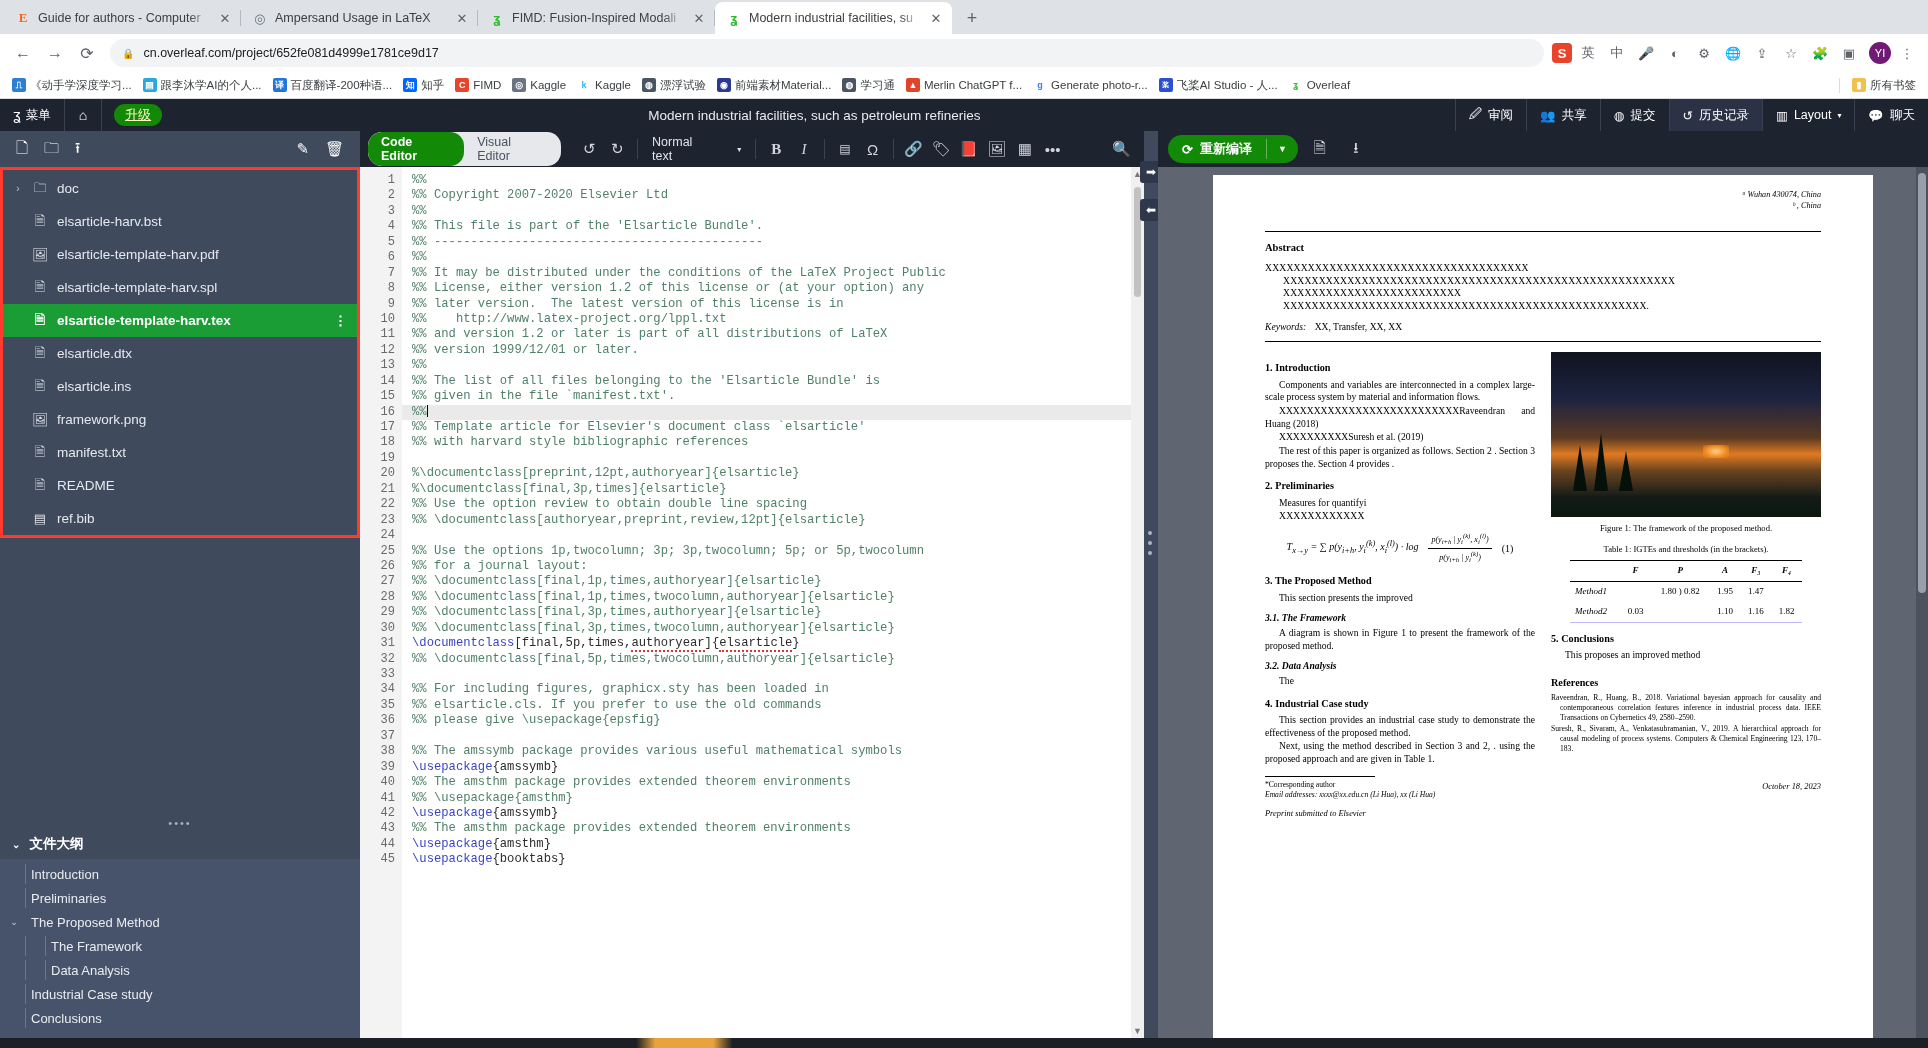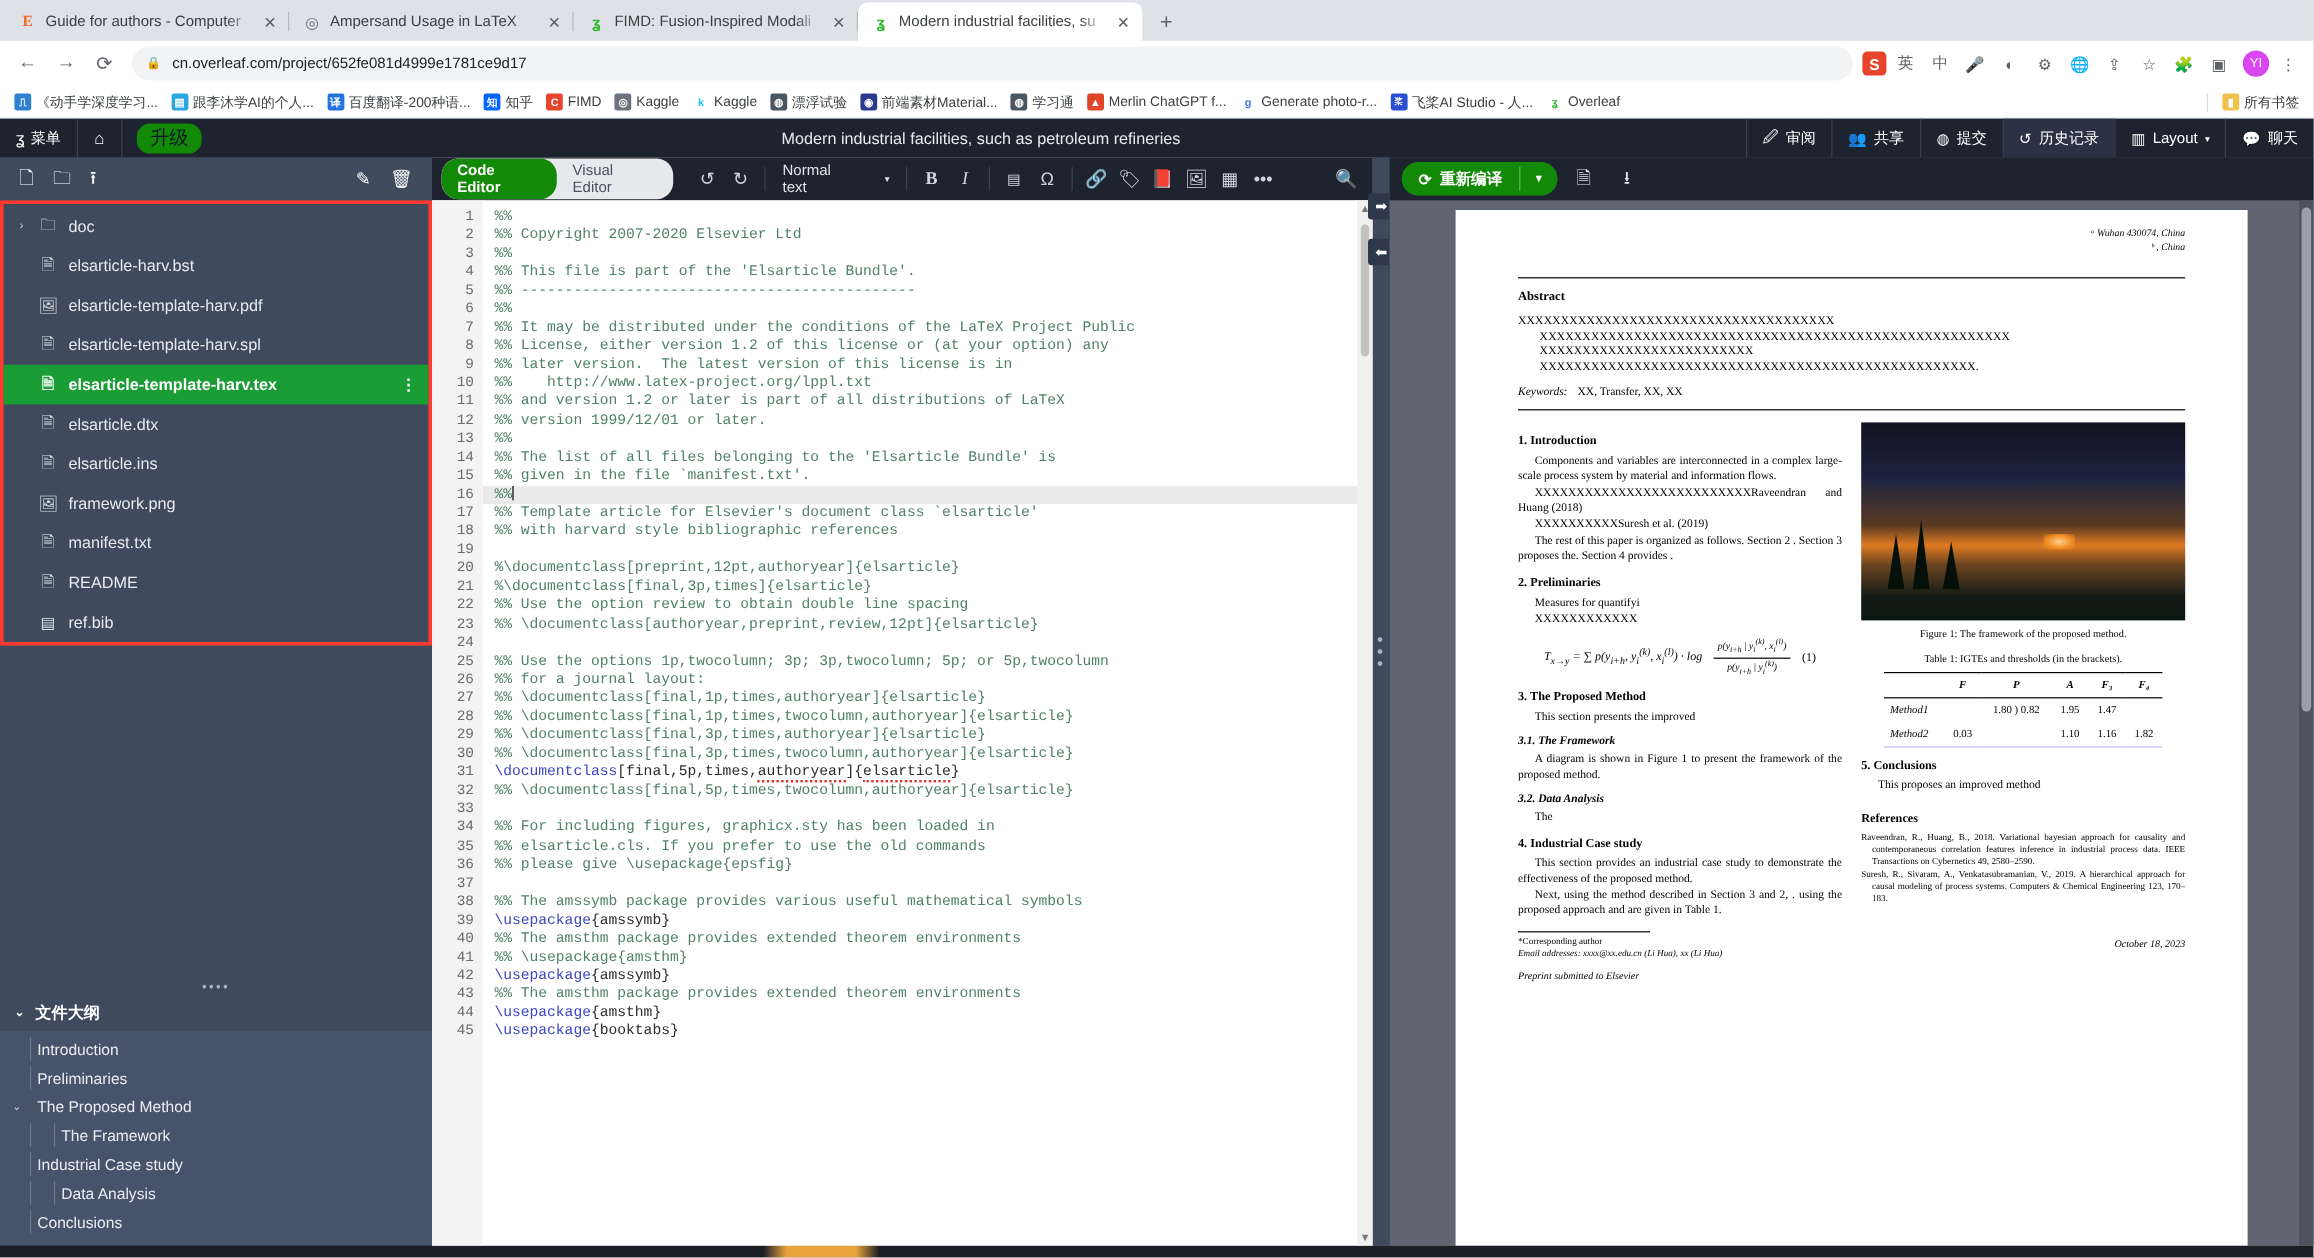--- a/index.html
+++ b/index.html
@@ -46,21 +46,21 @@
             color: #5f6368; font-size: 16px; }
   .urlbox {
     flex: 1 1 auto; height: 28px; background: #f1f3f4; border-radius: 14px;
     display: flex; align-items: center; padding: 0 12px; gap: 9px; margin: 0 6px;
     font-size: 12.5px; color: #202124;
   }
   .urlbox .url { color: #202124; }
   .omni-icons { display: flex; align-items: center; gap: 3px; }
   .omni-icon { width: 26px; height: 26px; display:flex; align-items:center; justify-content:center;
                color:#5f6368; font-size: 13px; }
-  .avatarbtn { width: 22px; height: 22px; border-radius: 50%; background:#d946ef; color:#fff;
+  .avatarbtn { width: 22px; height: 22px; border-radius: 50%; background:#701a75; color:#fff;
                font-size: 11px; display:flex; align-items:center; justify-content:center; margin-left:4px; }
 
   .bookmarks {
     height: 27px; background: #ffffff; display: flex; align-items: center;
     padding: 0 7px; gap: 1px; font-size: 11.5px; color: #3c4043;
     flex: 0 0 27px; border-bottom: 1px solid #dadce0;
   }
   .bm { display: flex; align-items: center; gap: 4px; padding: 3px 5px; border-radius: 4px; white-space: nowrap; }
   .bm-ico { width: 14px; height: 14px; flex:0 0 14px; border-radius: 2px; display:flex;
             align-items:center; justify-content:center; font-size: 9px; color:#fff; font-weight: bold; }
@@ -72,21 +72,21 @@
 
   .ol-top {
     height: 32px; background: #1e2330; display: flex; align-items: stretch;
     color: #fff; flex: 0 0 32px; font-size: 12.5px;
   }
   .ol-top-left { display:flex; align-items: stretch; }
   .ol-menu { display:flex; align-items:center; gap:5px; padding: 0 13px; border-right: 1px solid #39404f; }
   .ol-leaf { color: #fff; font-size: 14px; }
   .ol-home { display:flex; align-items:center; padding: 0 14px; border-right: 1px solid #39404f; font-size: 14px; }
   .ol-upgrade-wrap { display:flex; align-items:center; padding: 0 12px; }
-  .ol-upgrade { background: #138a07; color:#0f172a; border-radius: 11px; padding: 2px 11px; font-size: 16px; }
+  .ol-upgrade { background: #138a07; color:#fef9c3; border-radius: 11px; padding: 2px 11px; font-size: 13px; text-decoration: underline; }
   .ol-title { flex: 1 1 auto; display:flex; align-items:center; justify-content:center;
               font-size: 13.5px; color: #e8eaed; }
   .ol-top-right { display: flex; align-items: stretch; }
   .ol-tbtn { display:flex; align-items:center; gap:6px; padding: 0 13px; border-left: 1px solid #39404f; font-size: 12.5px; }
   .ol-tbtn.hl { background: #2b3245; }
 
   .ol-body { flex: 1 1 auto; display: flex; min-height: 0; }
 
   
   .sidebar { width: 360px; flex: 0 0 360px; background: #3f4a5c; display:flex; flex-direction:column; min-height:0;}
@@ -467,30 +467,30 @@
             <span class="ochev">⌄</span>
             <span class="obar" style="background:transparent;"></span>
             <span class="olabel">The Proposed Method</span>
           </div>
           <div class="out-row lvl2">
             <span class="ochev"></span>
             <span class="obar"></span>
             <span class="obar" style="margin-left:14px;"></span>
             <span class="olabel">The Framework</span>
           </div>
-          <div class="out-row">
-            <span class="ochev"></span>
-            <span class="obar"></span>
-            <span class="olabel">Industrial Case study</span>
-          </div>
           <div class="out-row lvl2">
             <span class="ochev"></span>
             <span class="obar"></span>
             <span class="obar" style="margin-left:14px;"></span>
             <span class="olabel">Data Analysis</span>
+          </div>
+          <div class="out-row">
+            <span class="ochev"></span>
+            <span class="obar"></span>
+            <span class="olabel">Industrial Case study</span>
           </div>
           <div class="out-row">
             <span class="ochev"></span>
             <span class="obar"></span>
             <span class="olabel">Conclusions</span>
           </div>
         </div>
       </div>
 
       <div class="editor">

